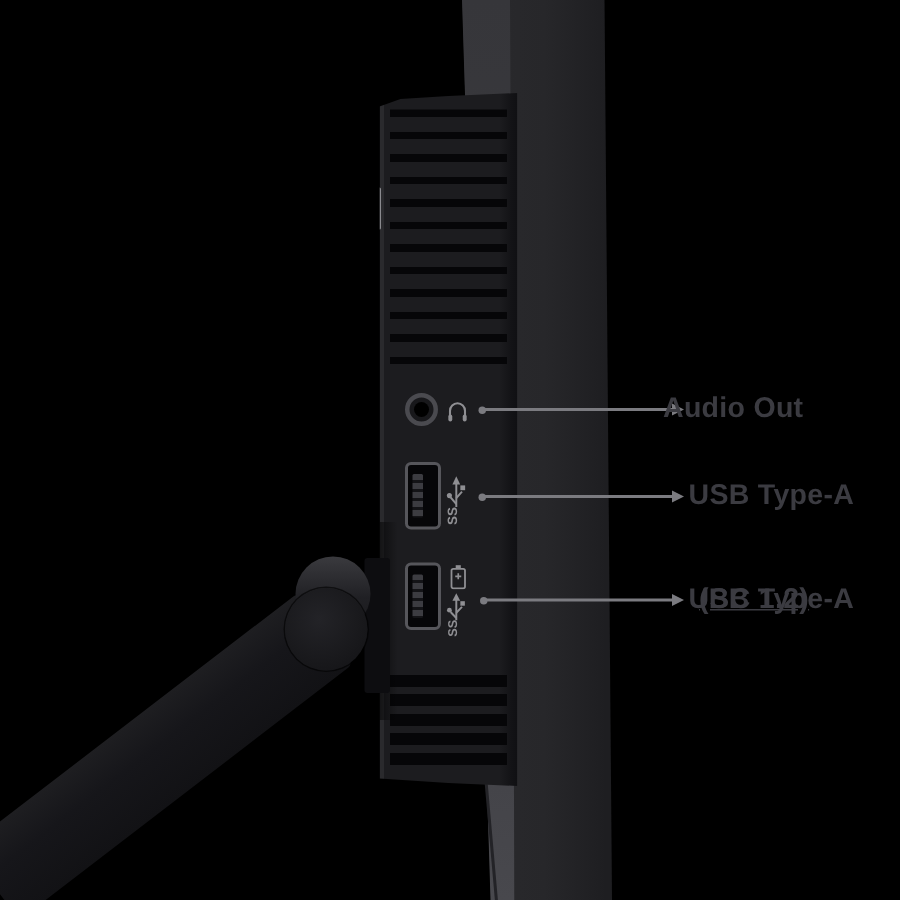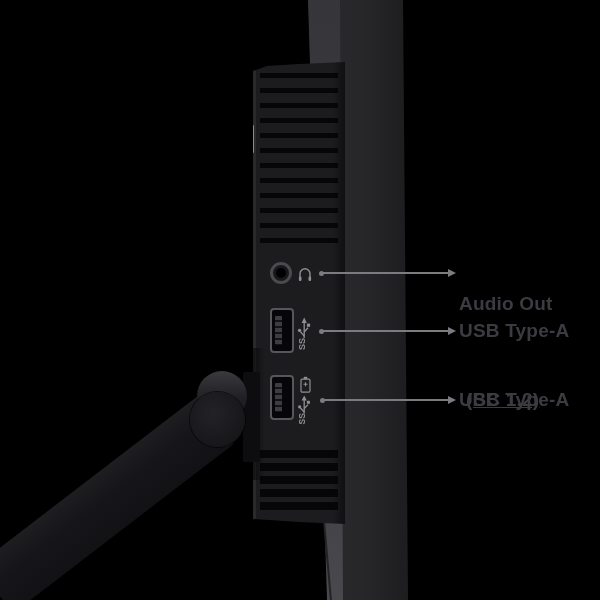--- a/index.html
+++ b/index.html
@@ -56,21 +56,21 @@
     background:radial-gradient(circle at 42% 38%,#232327,#18181b 65%,#121215);
     box-shadow:0 0 0 1px rgba(0,0,0,.6);}
 
   
   .co-dot{width:5px;height:5px;border-radius:50%;background:#7b7b80;z-index:10;}
   .co-line{height:2px;background:#7b7b80;z-index:10;}
   .co-arrow{width:0;height:0;border-top:4.5px solid transparent;border-bottom:4.5px solid transparent;
     border-left:8px solid #7b7b80;z-index:10;}
   .co-label{color:#3b3b41;font-size:19px;line-height:21px;font-weight:700;letter-spacing:.2px;
     white-space:nowrap;z-index:10;}
-  .dot-1{left:319px;top:271px;} .line-1{left:322px;top:272px;width:126px;} .arrow-1{left:448px;top:269px;} .label-1{left:459px;top:262px;margin-top:31px;}
+  .dot-1{left:319px;top:271px;} .line-1{left:322px;top:272px;width:126px;} .arrow-1{left:448px;top:269px;} .label-1{left:442px;top:262px;}
   .dot-2{left:319px;top:329px;} .line-2{left:322px;top:330px;width:126px;} .arrow-2{left:448px;top:327px;} .label-2{left:459px;top:320px;}
   .dot-3{left:320px;top:398px;} .line-3{left:323px;top:399px;width:125px;} .arrow-3{left:448px;top:396px;} .label-3{left:459px;top:389px;}
   .label-3 .l2{position:static;display:block;margin-left:7px;text-decoration:underline;}
 </style>
 </head>
 <body>
 
 <div id="stage">
 
   <div class="panel-slab">

